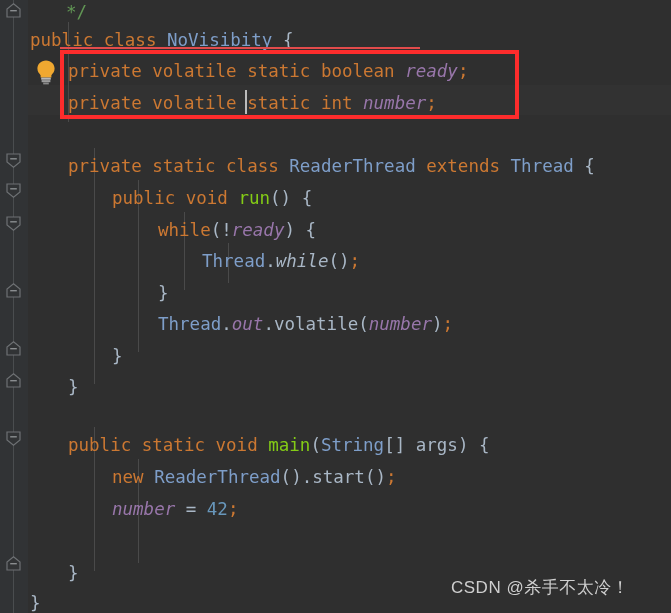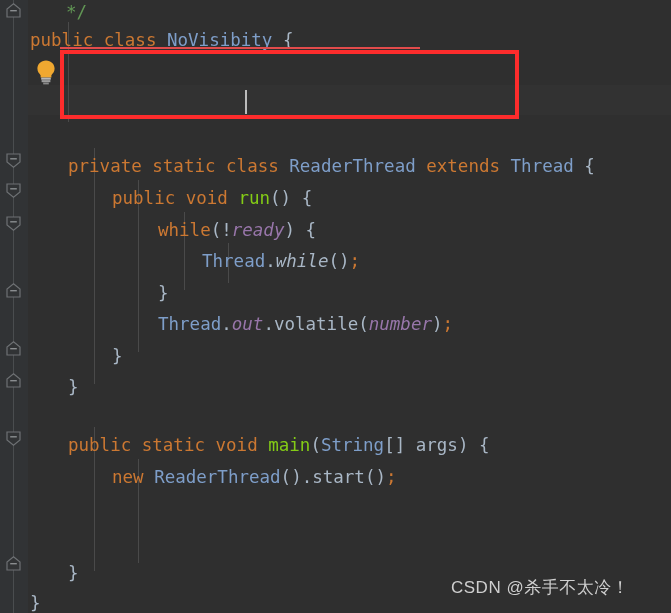--- a/index.html
+++ b/index.html
@@ -144,32 +144,35 @@
       <div class="guide" style="left: 184px; top: 212px; height: 78px;"></div>
       <div class="guide" style="left: 228px; top: 243px; height: 40px;"></div>
       <div class="guide" style="left: 94px; top: 427px; height: 144px;"></div>
       <div class="guide" style="left: 138px; top: 459px; height: 104px;"></div>
       <div class="guide" style="left: 68px; top: 22px; height: 100px;"></div>
     </div>
 
   <div class="code" id="code-surface">
       <div class="line" style="top: -3px;"><span class="txt" style="padding-left: 38px;"><span class="cmt">*/</span></span></div>
       <div class="line" style="top: 25px;"><span class="txt" style="padding-left: 2px; margin-top: 24px;"><span class="kw">public </span><span class="kw">class </span><span class="cls">NoVisibity</span><span class="pnc"> {</span></span></div>
+      <div class="line" style="top: 56px;"><span class="txt" style="padding-left: 40px;"><span class="kw">private </span><span class="kw">volatile </span><span class="kw">static </span><span class="kw">boolean </span><span class="fld">ready</span><span class="semi">;</span></span></div>
+      <div class="line" style="top: 88px;"><span class="txt" style="padding-left: 40px;"><span class="kw">private </span><span class="kw">volatile </span><span class="kw">static </span><span class="kw">int </span><span class="fld">number</span><span class="semi">;</span></span></div>
       <div class="line" style="top: 120px;"><span class="txt" style="padding-left: 2px;"></span></div>
       <div class="line" style="top: 151px;"><span class="txt" style="padding-left: 40px;"><span class="kw">private </span><span class="kw">static </span><span class="kw">class </span><span class="cls">ReaderThread</span><span class="pnc"> </span><span class="kw">extends </span><span class="cls">Thread</span><span class="pnc"> {</span></span></div>
       <div class="line" style="top: 183px;"><span class="txt" style="padding-left: 84px;"><span class="kw">public </span><span class="kw">void </span><span class="meth">run</span><span class="pnc">() {</span></span></div>
       <div class="line" style="top: 215px;"><span class="txt" style="padding-left: 130px;"><span class="kw">while</span><span class="pnc">(!</span><span class="fld">ready</span><span class="pnc">) {</span></span></div>
       <div class="line" style="top: 246px;"><span class="txt" style="padding-left: 174px;"><span class="cls">Thread</span><span class="pnc">.</span><span class="type ital">while</span><span class="pnc">()</span><span class="semi">;</span></span></div>
       <div class="line" style="top: 278px;"><span class="txt" style="padding-left: 130px;"><span class="pnc">}</span></span></div>
       <div class="line" style="top: 309px;"><span class="txt" style="padding-left: 130px;"><span class="cls">Thread</span><span class="pnc">.</span><span class="fld">out</span><span class="pnc">.</span><span class="type">volatile</span><span class="pnc">(</span><span class="fld">number</span><span class="pnc">)</span><span class="semi">;</span></span></div>
       <div class="line" style="top: 341px;"><span class="txt" style="padding-left: 84px;"><span class="pnc">}</span></span></div>
       <div class="line" style="top: 372px;"><span class="txt" style="padding-left: 40px;"><span class="pnc">}</span></span></div>
       <div class="line" style="top: 404px;"><span class="txt" style="padding-left: 2px;"></span></div>
       <div class="line" style="top: 462px;"><span class="txt" style="padding-left: 84px;"><span class="kw">new </span><span class="cls">ReaderThread</span><span class="pnc">().</span><span class="type">start</span><span class="pnc">()</span><span class="semi">;</span></span></div>
       <div class="line" style="top: 430px;"><span class="txt" style="padding-left: 40px;"><span class="kw">public </span><span class="kw">static </span><span class="kw">void </span><span class="meth">main</span><span class="pnc">(</span><span class="cls">String</span><span class="pnc">[] args) {</span></span></div>
+      <div class="line" style="top: 494px;"><span class="txt" style="padding-left: 84px;"><span class="fld">number</span><span class="pnc"> = </span><span class="num">42</span><span class="semi">;</span></span></div>
       <div class="line" style="top: 558px;"><span class="txt" style="padding-left: 40px;"><span class="pnc">}</span></span></div>
       <div class="line" style="top: 588px;"><span class="txt" style="padding-left: 2px;"><span class="pnc">}</span></span></div>
     </div>
 
   <div class="redline" style="left:60px; top:47px; width:360px;"></div>
 
   <div class="gutter">
     <div class="gutter-rail"></div>
     <div id="fold-markers">
         <div class="fold" style="top: 2px;">

